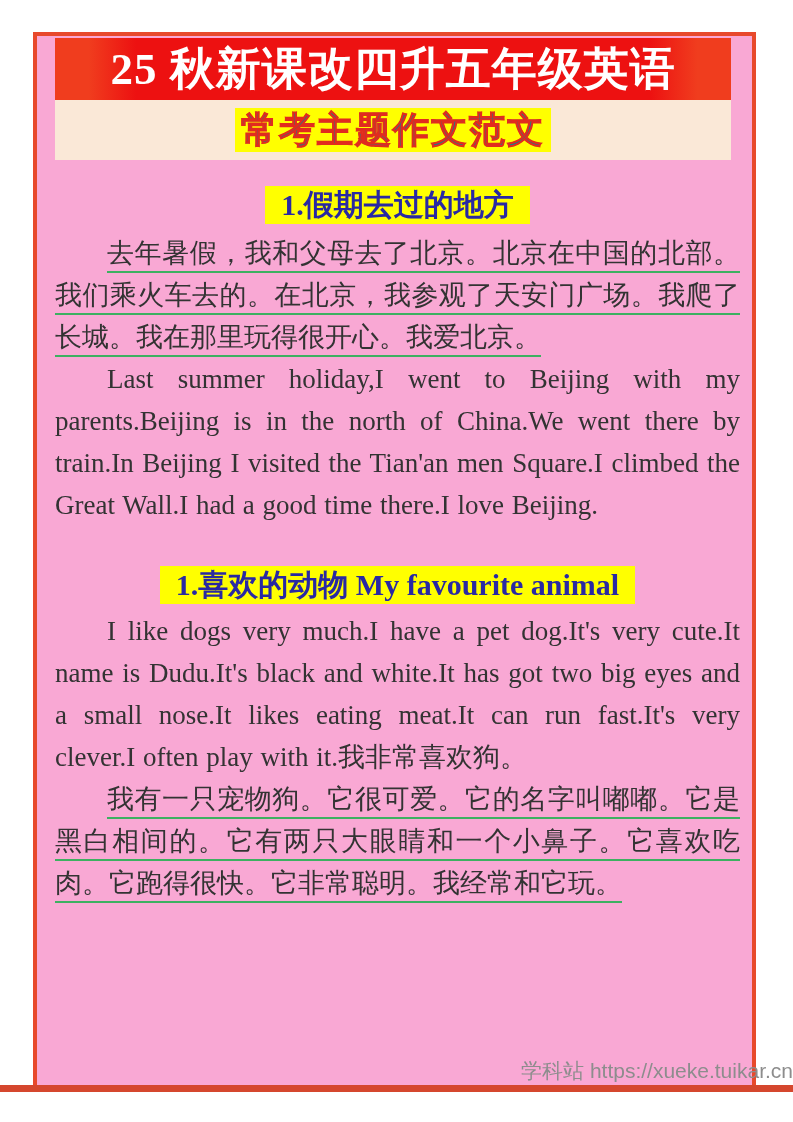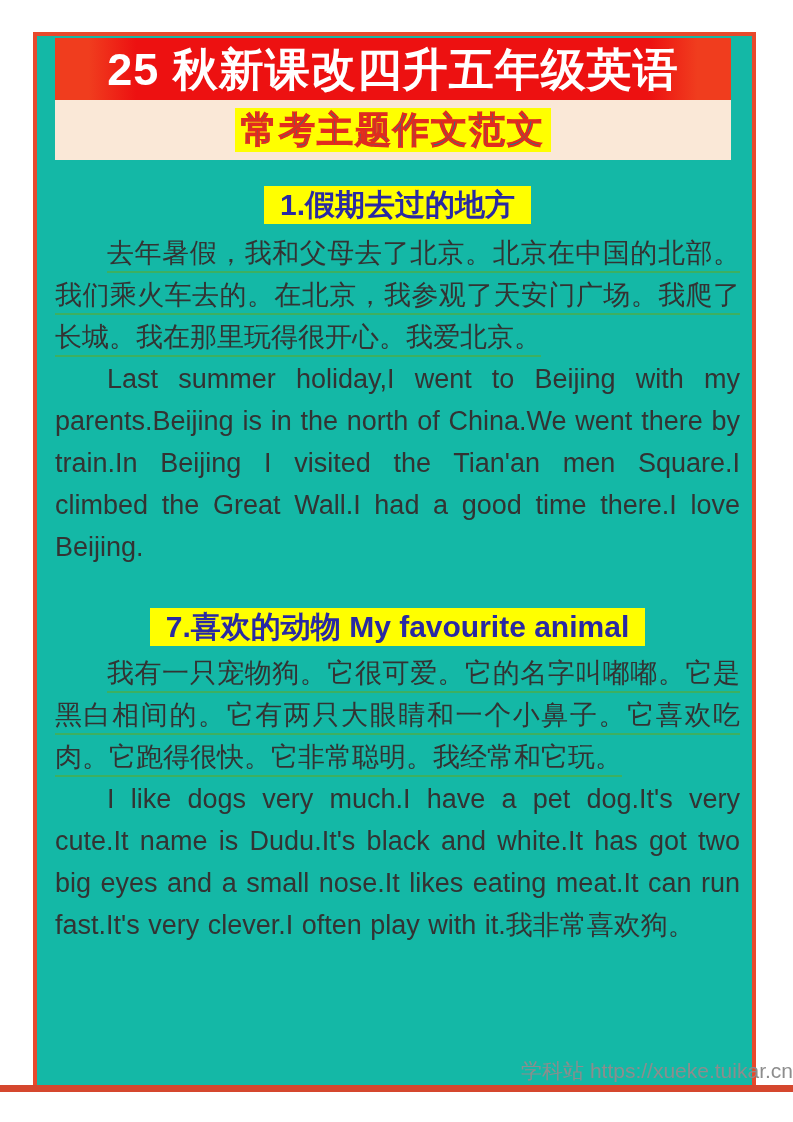--- a/index.html
+++ b/index.html
@@ -17,21 +17,22 @@
   }
   .frame {
     position: absolute;
     left: 33px;
     top: 32px;
     width: 723px;
     height: 1053px;
     box-sizing: border-box;
     border: 4px solid #e8492c;
     border-bottom: none;
-    background: #14b8a6;
+    background: #f9a8d4;
+    font-family: Liberation Serif, serif;
   }
   .header {
     margin: 2px 21px 0 18px;
   }
   .banner {
     height: 62px;
     background: linear-gradient(90deg, #f03d1e 0%, #f03d1e 5%, #ed1111 12%, #ed1111 88%, #f03d1e 95%, #f03d1e 100%);
     display: flex;
     align-items: center;
     justify-content: center;
@@ -135,24 +136,24 @@
 
     <main class="content">
 
       <div class="section-heading-wrap shw-1">
         <span class="heading">1.假期去过的地方</span>
       </div>
       <p class="para para-zh">去年暑假，我和父母去了北京。北京在中国的北部。我们乘火车去的。在北京，我参观了天安门广场。我爬了长城。我在那里玩得很开心。我爱北京。</p>
       <p class="para para-en">Last summer holiday,I went to Beijing with my parents.Beijing is in the north of China.We went there by train.In Beijing I visited the Tian'an men Square.I climbed the Great Wall.I had a good time there.I love Beijing.</p>
 
       <div class="section-heading-wrap shw-2">
-        <span class="heading">7.喜欢的动物 My favourite animal</span>
+        <span class="heading">1.喜欢的动物 My favourite animal</span>
       </div>
+      <p class="para para-en">I like dogs very much.I have a pet dog.It's very cute.It name is Dudu.It's black and white.It has got two big eyes and a small nose.It likes eating meat.It can run fast.It's very clever.I often play with it.我非常喜欢狗。</p>
       <p class="para para-zh">我有一只宠物狗。它很可爱。它的名字叫嘟嘟。它是黑白相间的。它有两只大眼睛和一个小鼻子。它喜欢吃肉。它跑得很快。它非常聪明。我经常和它玩。</p>
-      <p class="para para-en">I like dogs very much.I have a pet dog.It's very cute.It name is Dudu.It's black and white.It has got two big eyes and a small nose.It likes eating meat.It can run fast.It's very clever.I often play with it.我非常喜欢狗。</p>
 
 
     </main>
   </div>
 
   <div class="footer">
     <span>学科站 https://xueke.tuikar.cn</span>
   </div>
   <div class="bottom-line"></div>
 </div>

